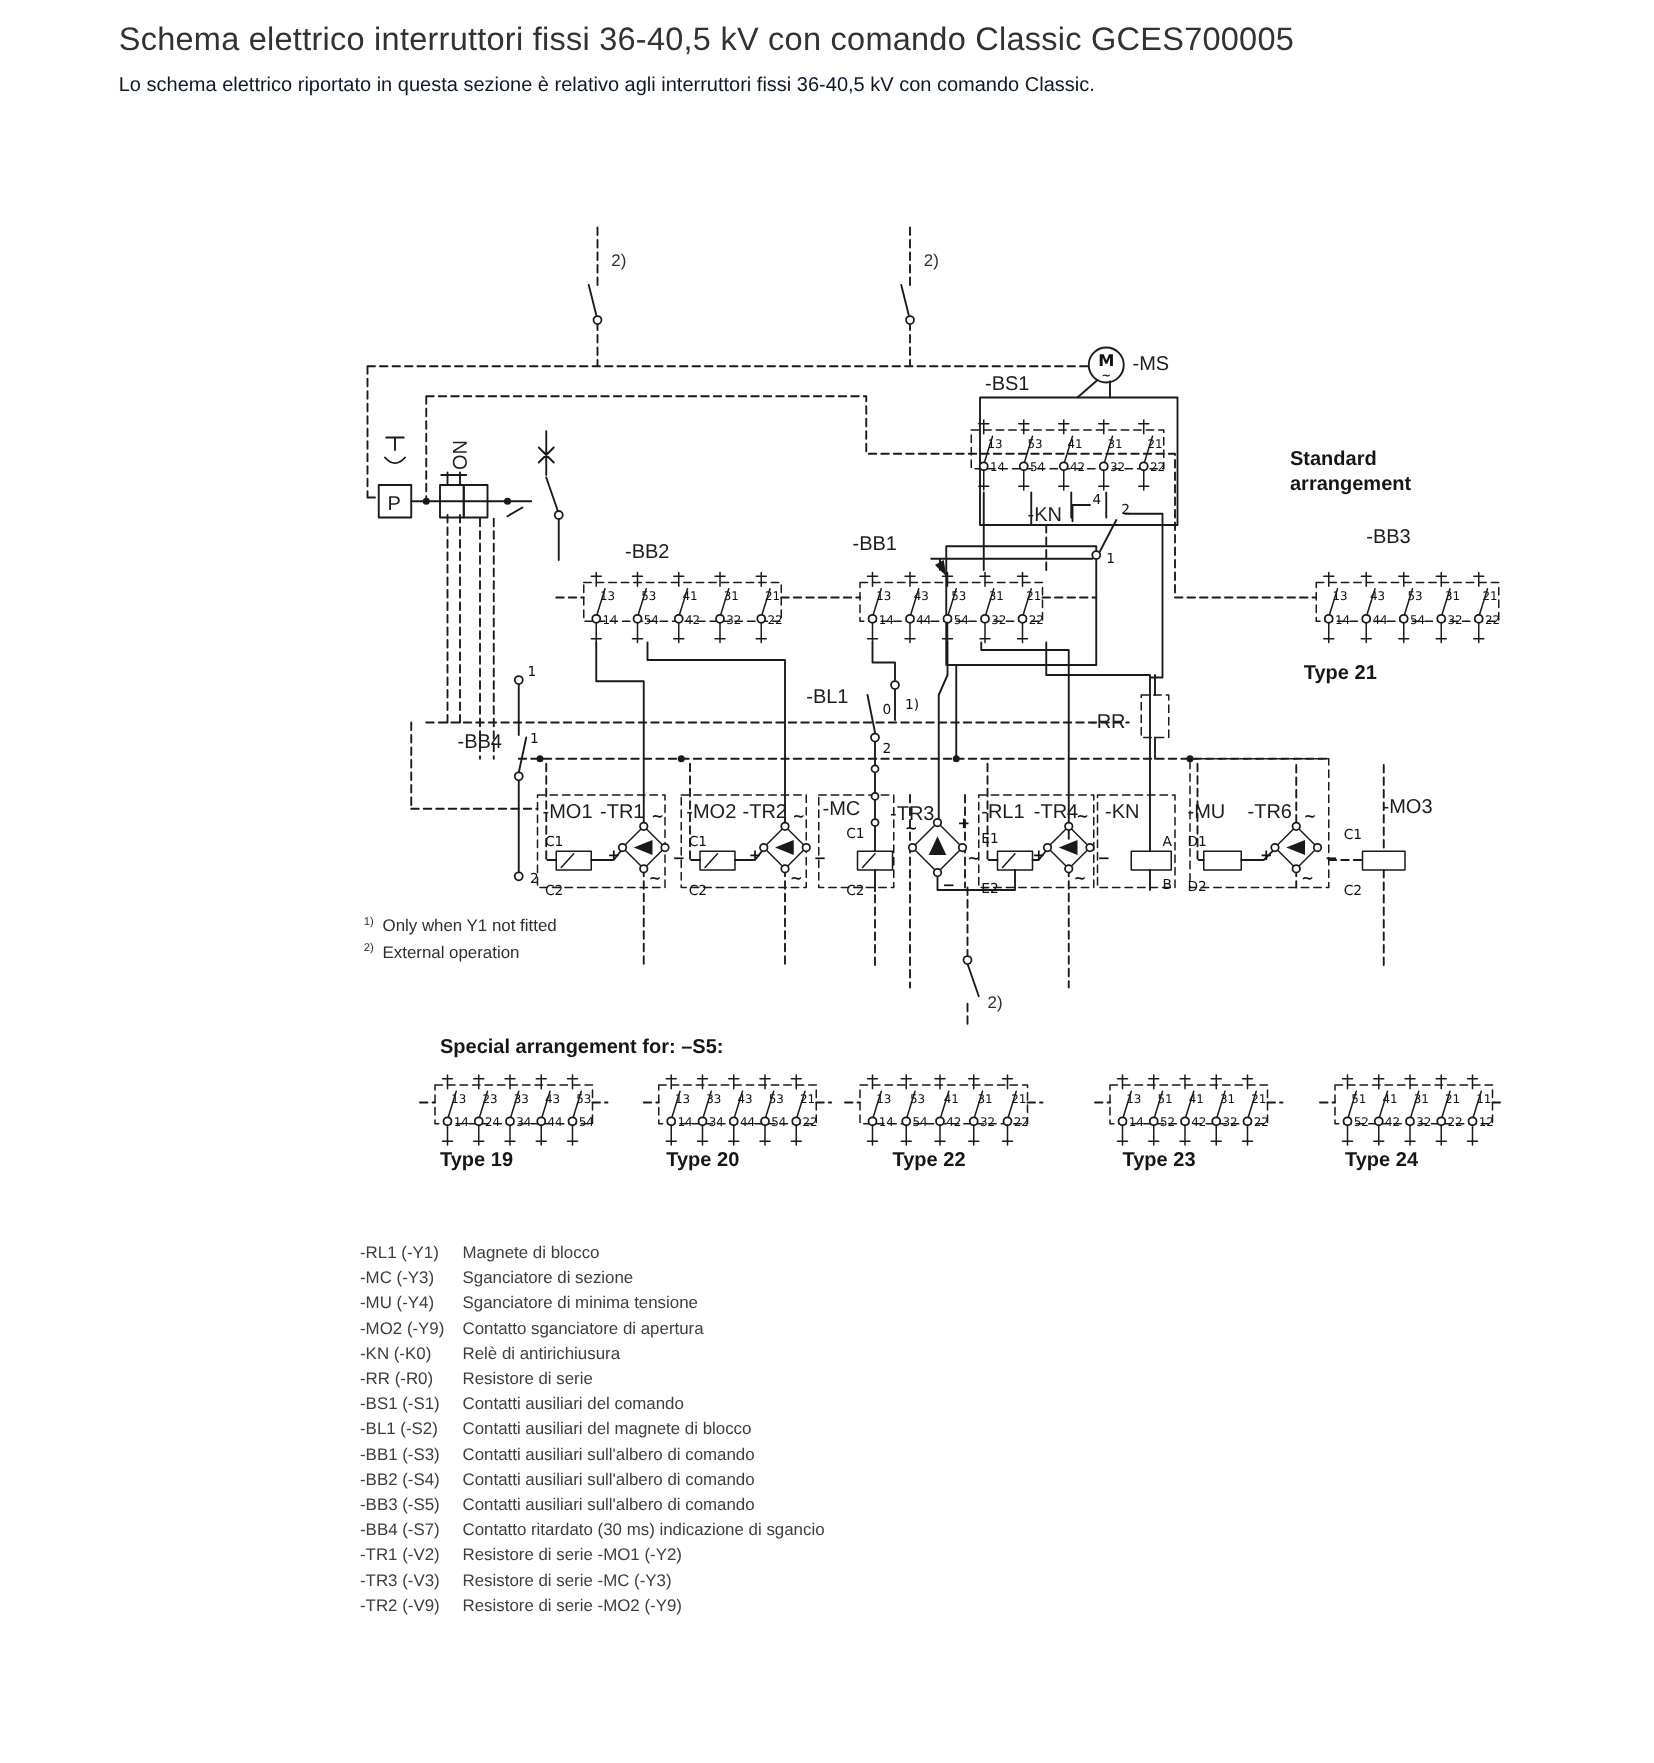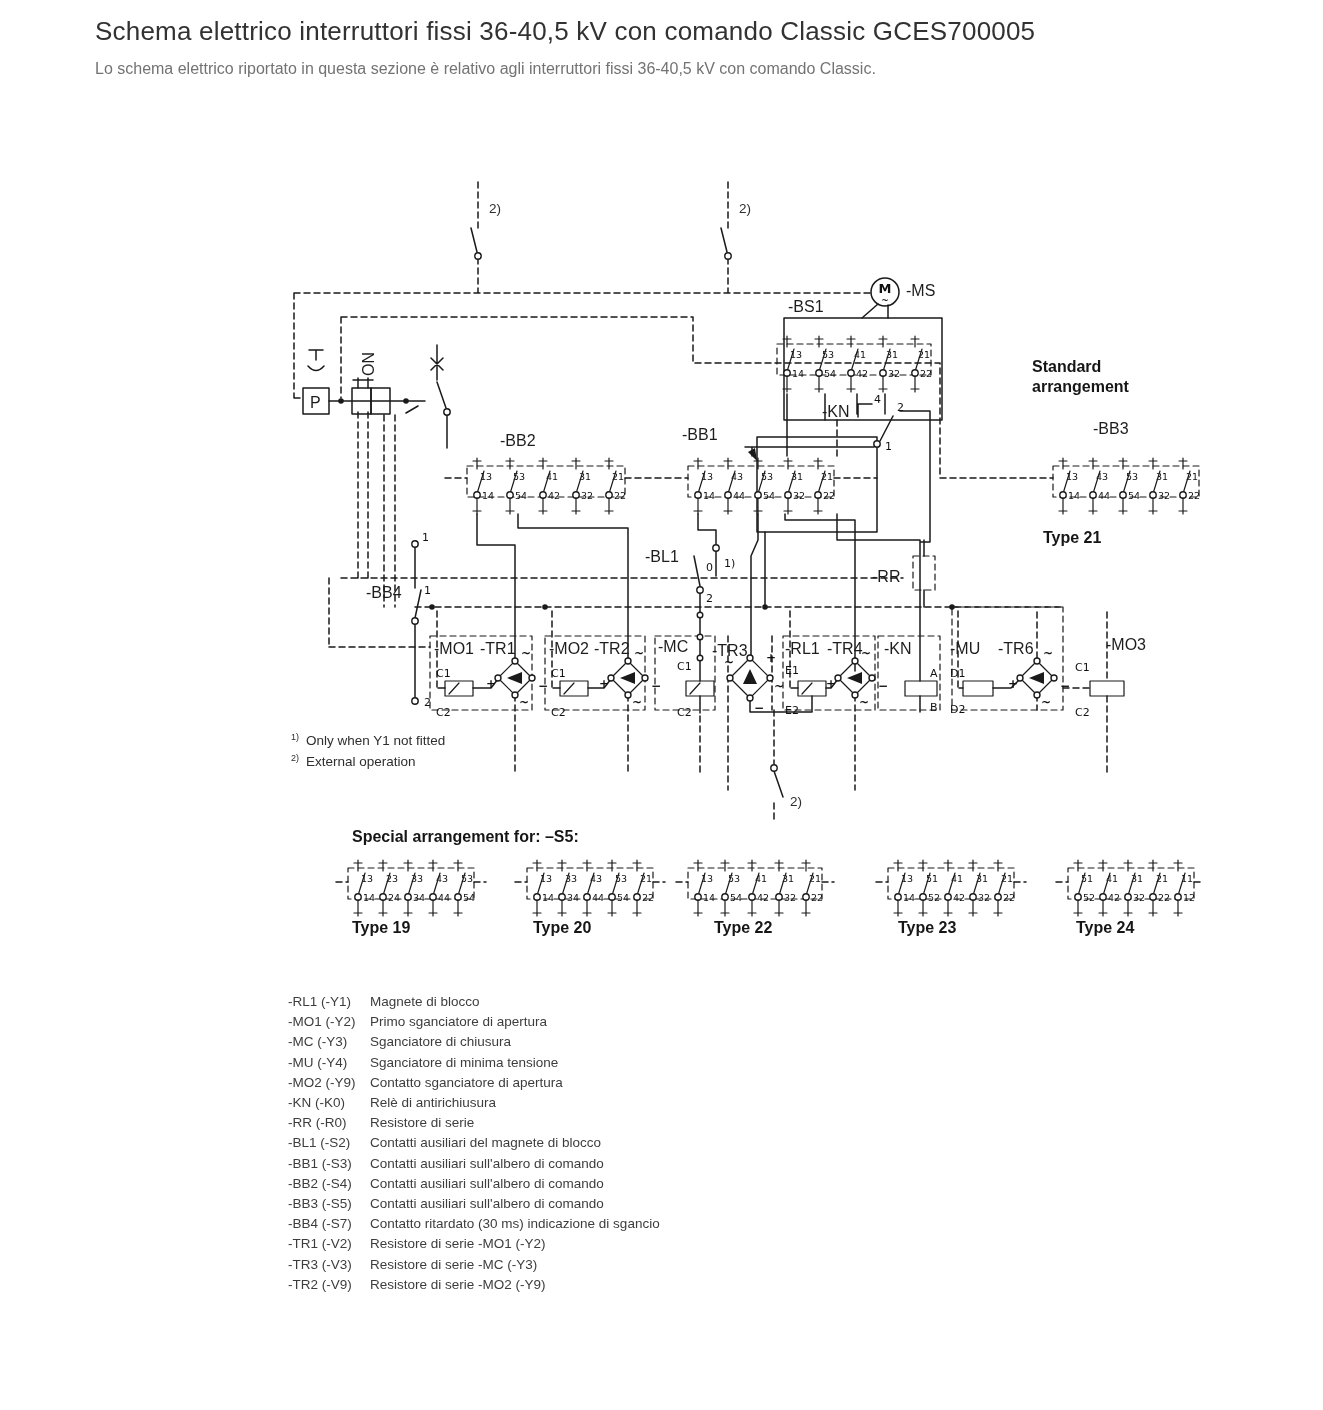--- a/index.html
+++ b/index.html
@@ -1,20 +1,20 @@
 <!DOCTYPE html>
 <html><head>
 <meta charset="utf-8">
 <style>
   html,body{margin:0;padding:0;background:#fff;}
   #page{position:relative;width:1323px;height:1410px;background:#fff;overflow:hidden;
         font-family:"Liberation Sans",sans-serif;}
   #title{position:absolute;left:95px;top:16px;font-size:26px;font-weight:400;color:#323232;
          letter-spacing:.2px;white-space:nowrap;}
-  #subtitle{position:absolute;left:95px;top:60px;font-size:16px;font-weight:400;color:#737373;}
+  #subtitle{position:absolute;left:95px;top:60px;font-size:16px;font-weight:400;color:#0f172a;}
   svg{position:absolute;left:0;top:0;}
   .w{stroke:#1a1a1a;stroke-width:1.5;fill:none;stroke-linecap:round;stroke-linejoin:round;}
   .t{stroke-width:1.2;}
   .d{stroke-dasharray:6 4;}
   .fillk{fill:#1a1a1a;stroke:none;}
   .oc{fill:#fff;stroke:#1a1a1a;stroke-width:1.4;}
   .dot{fill:#1a1a1a;stroke:none;}
   text{stroke:none;}
   .lab{font:16px "Liberation Sans",sans-serif;fill:#1d1d1d;}
   .num{font:9.5px "DejaVu Sans",sans-serif;fill:#111;}
@@ -668,44 +668,44 @@
       <text class="note" x="306" y="766">External operation</text>
     </g>
   </svg>
 
   <div id="legend">
       <div class="lrow">
         <span class="lcode">-RL1 (-Y1)</span>
         <span>Magnete di blocco</span>
       </div>
       <div class="lrow">
-        <span class="lcode">-MO1 (-Y2)</span>
-        <span>Primo sganciatore di apertura</span>
-      </div>
-      <div class="lrow">
         <span class="lcode">-MC (-Y3)</span>
-        <span>Sganciatore di chiusura</span>
+        <span>Sganciatore di sezione</span>
       </div>
       <div class="lrow">
         <span class="lcode">-MU (-Y4)</span>
         <span>Sganciatore di minima tensione</span>
       </div>
       <div class="lrow">
         <span class="lcode">-MO2 (-Y9)</span>
         <span>Contatto sganciatore di apertura</span>
       </div>
       <div class="lrow">
         <span class="lcode">-KN (-K0)</span>
         <span>Relè di antirichiusura</span>
       </div>
       <div class="lrow">
         <span class="lcode">-RR (-R0)</span>
         <span>Resistore di serie</span>
       </div>
       <div class="lrow">
+        <span class="lcode">-BS1 (-S1)</span>
+        <span>Contatti ausiliari del comando</span>
+      </div>
+      <div class="lrow">
         <span class="lcode">-BL1 (-S2)</span>
         <span>Contatti ausiliari del magnete di blocco</span>
       </div>
       <div class="lrow">
         <span class="lcode">-BB1 (-S3)</span>
         <span>Contatti ausiliari sull'albero di comando</span>
       </div>
       <div class="lrow">
         <span class="lcode">-BB2 (-S4)</span>
         <span>Contatti ausiliari sull'albero di comando</span>

